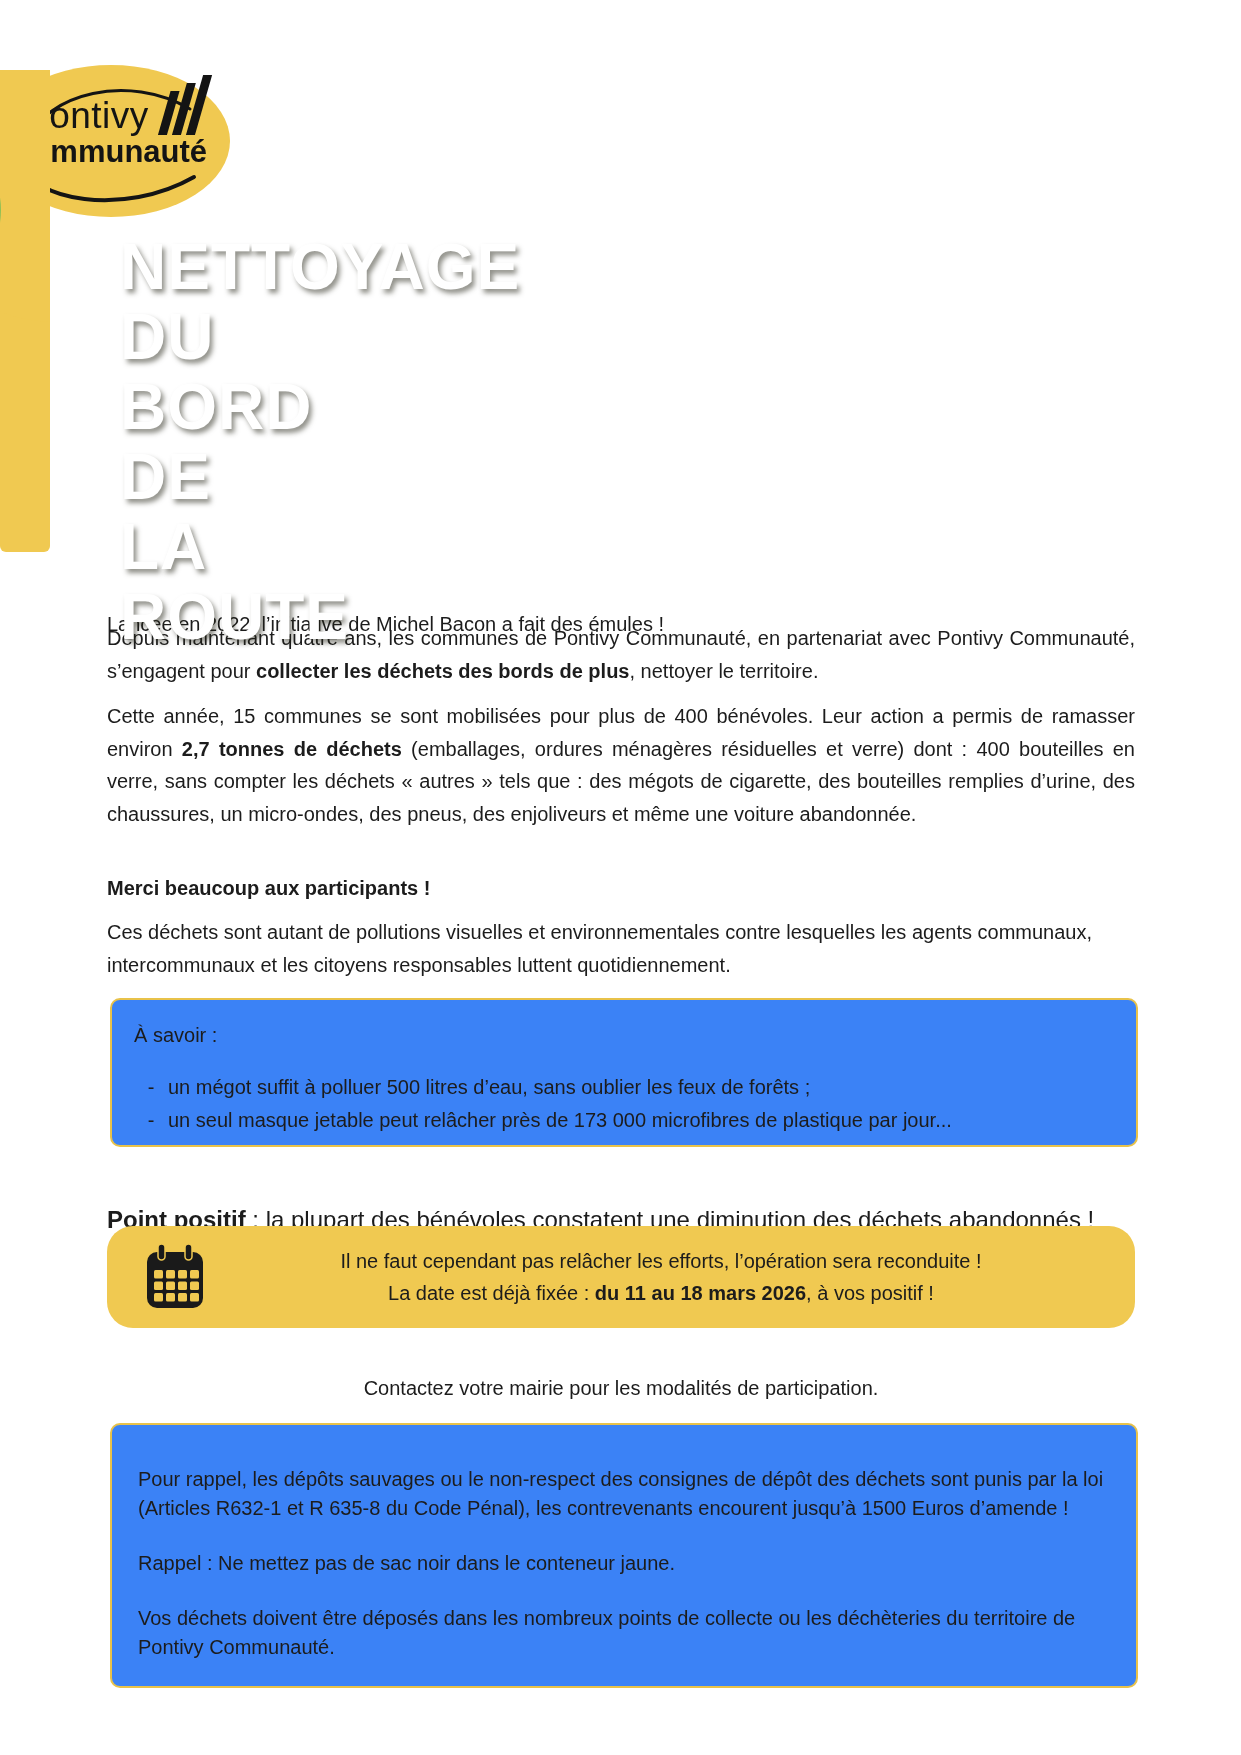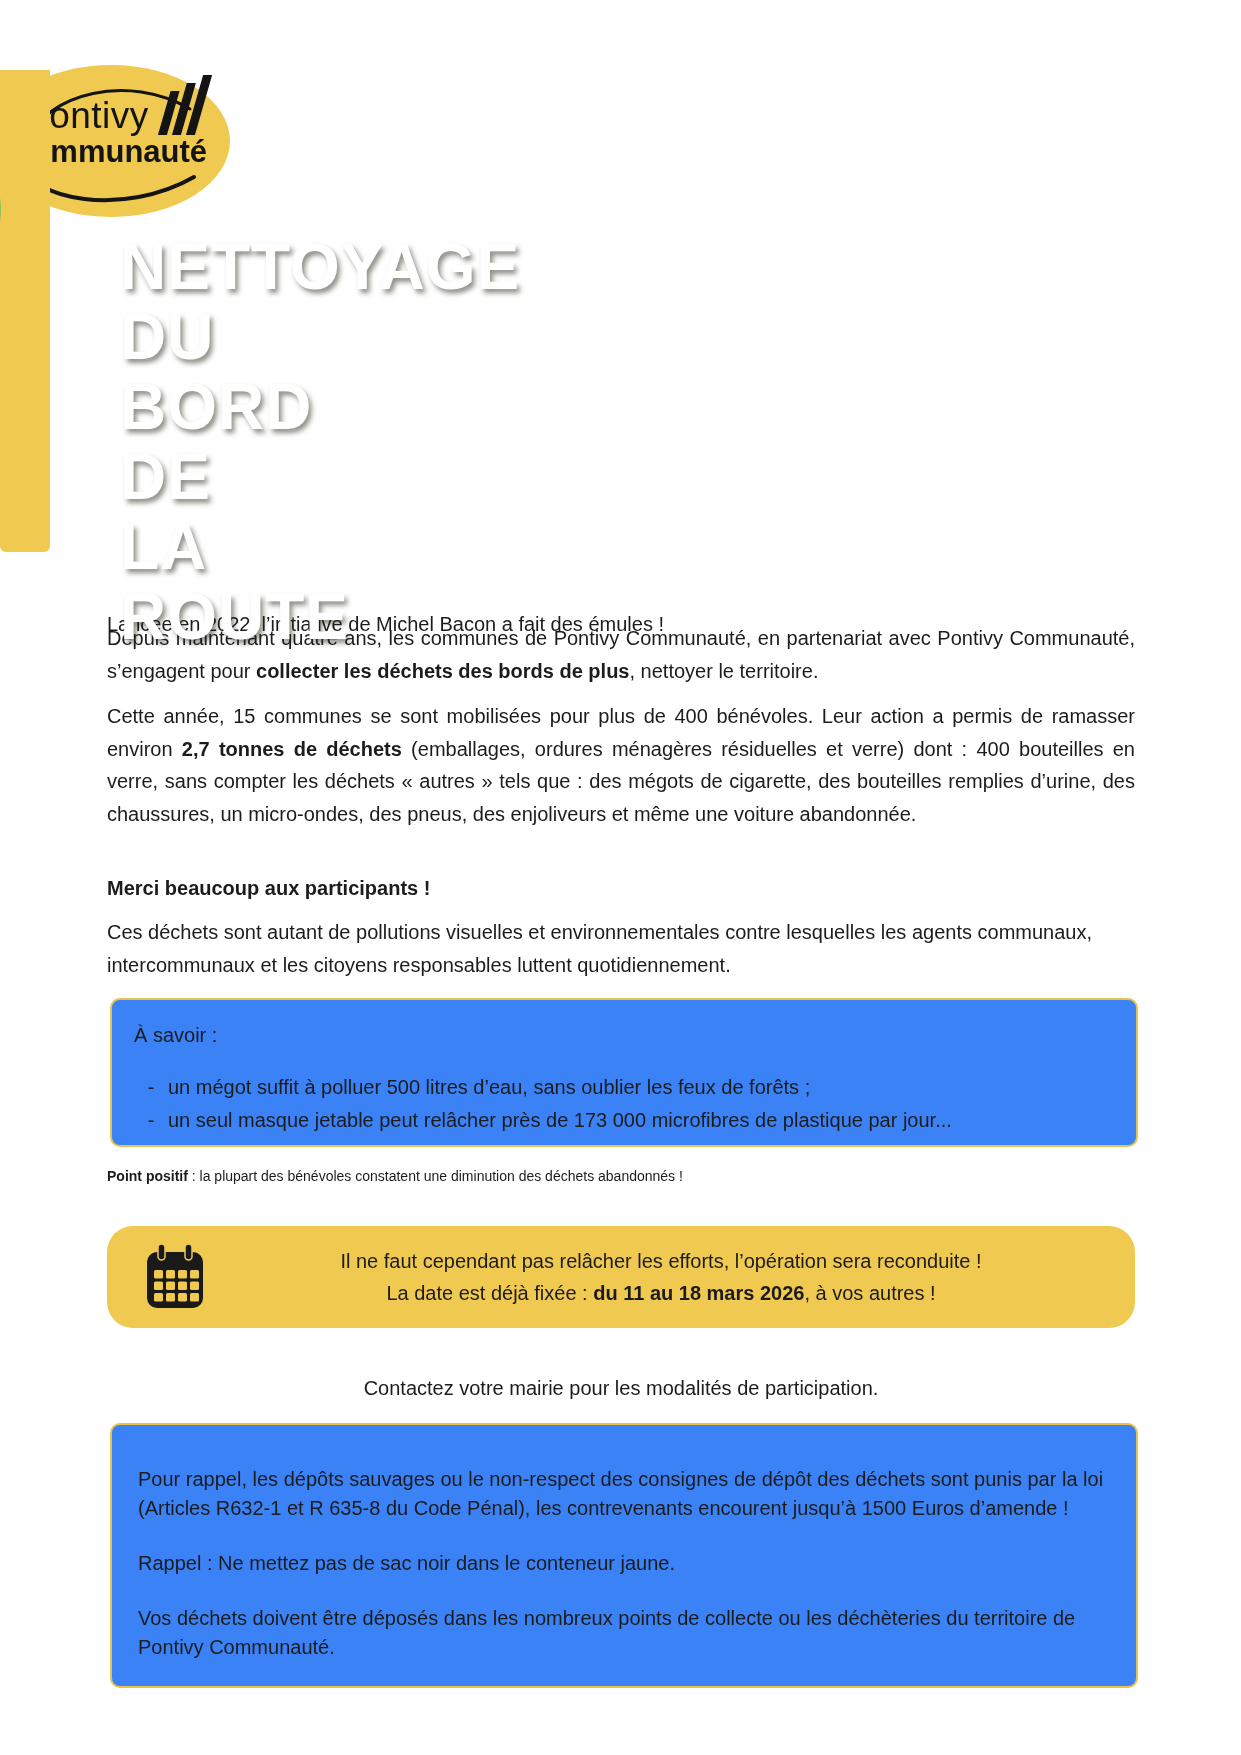--- a/index.html
+++ b/index.html
@@ -64,21 +64,21 @@
     position:absolute; left:110px; width:1028px;
     background:#3b82f6;
     border:2.5px solid #E8C24A;
     border-radius:10px;
   }
   .info-box { top:998px; height:149px; padding:24px 28px 0 22px; }
   .info-box .heading { font-size:20px; margin-bottom:24px; }
   .bullet-row { display:flex; font-size:20px; line-height:33px; }
   .bullet-row .dash { width:34px; text-align:center; flex:0 0 34px; }
 
-  .point-line { top:1160px; font-size:14px; }
+  .point-line { top:1204px; font-size:24px; }
 
   
   .date-banner {
     top:1226px; height:102px;
     background:#F0C951; border-radius:26px;
     position:absolute;
     display:flex; align-items:center; justify-content:center;
     text-align:center;
   }
   .date-banner .cal { position:absolute; left:38px; top:14px; }
@@ -181,21 +181,21 @@
         <rect x="33" y="39.5" width="9" height="8.5" rx="1.5"></rect>
         <rect x="45" y="39.5" width="9" height="8.5" rx="1.5"></rect>
       <rect x="9" y="51" width="9" height="8.5" rx="1.5"></rect>
         <rect x="21" y="51" width="9" height="8.5" rx="1.5"></rect>
         <rect x="33" y="51" width="9" height="8.5" rx="1.5"></rect>
         <rect x="45" y="51" width="9" height="8.5" rx="1.5"></rect>
     </g>
   </svg>
   <div class="banner-text">
     <div class="bl1">Il ne faut cependant pas relâcher les efforts, l’opération sera reconduite !</div>
-    <div class="bl2"><span>La date est déjà fixée : </span><b>du 11 au 18 mars 2026</b><span>, à vos autres !</span></div>
+    <div class="bl2"><span>La date est déjà fixée : </span><b>du 11 au 18 mars 2026</b><span>, à vos positif !</span></div>
   </div>
 </div>
 
 <p class="block para contact-line">Contactez votre mairie pour les modalités de participation.</p>
 
 <div class="round-box legal-box">
   <p>Pour rappel, les dépôts sauvages ou le non-respect des consignes de dépôt des déchets sont punis par la loi (Articles R632-1 et R 635-8 du Code Pénal), les contrevenants encourent jusqu’à 1500 Euros d’amende !</p>
   <p>Rappel : Ne mettez pas de sac noir dans le conteneur jaune.</p>
   <p>Vos déchets doivent être déposés dans les nombreux points de collecte ou les déchèteries du territoire de Pontivy Communauté.</p>
 </div>

